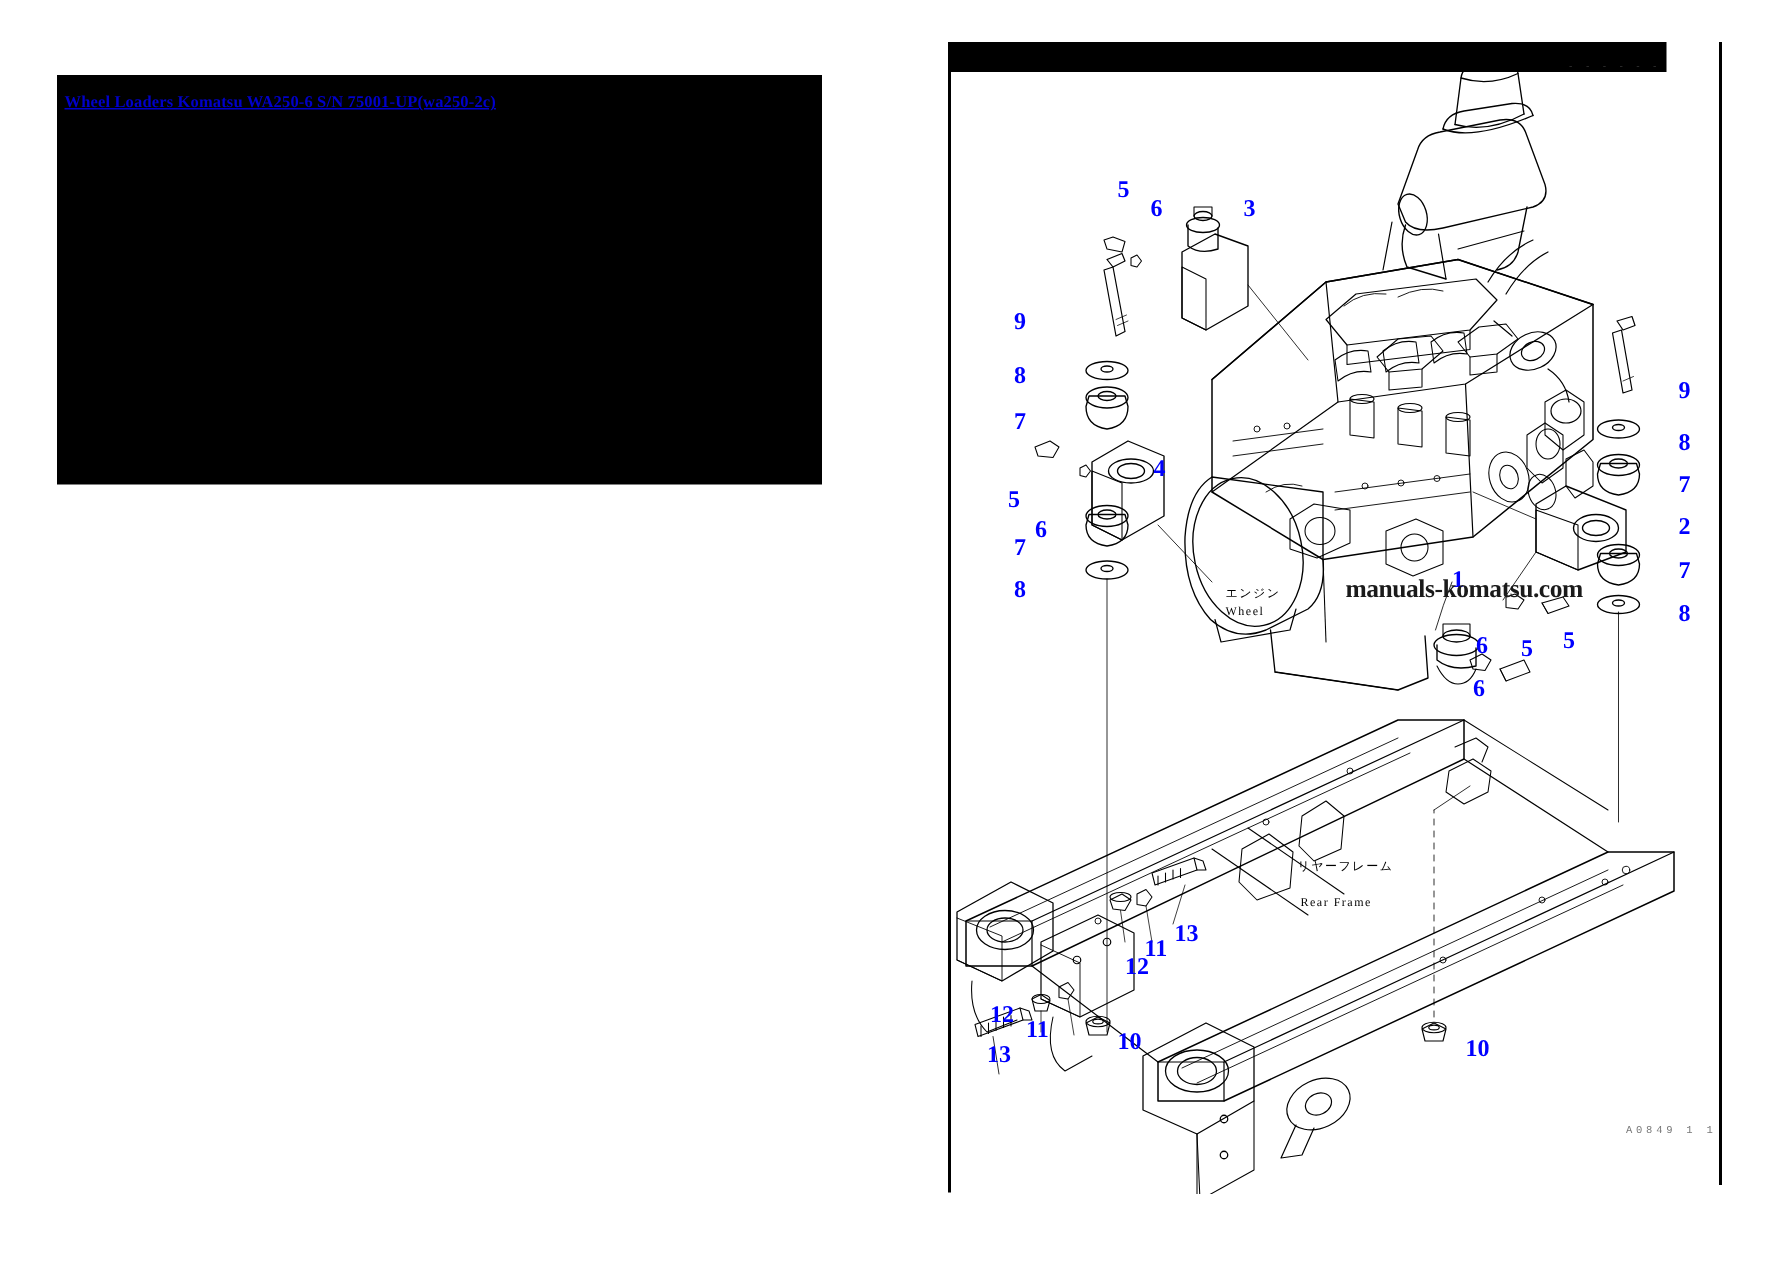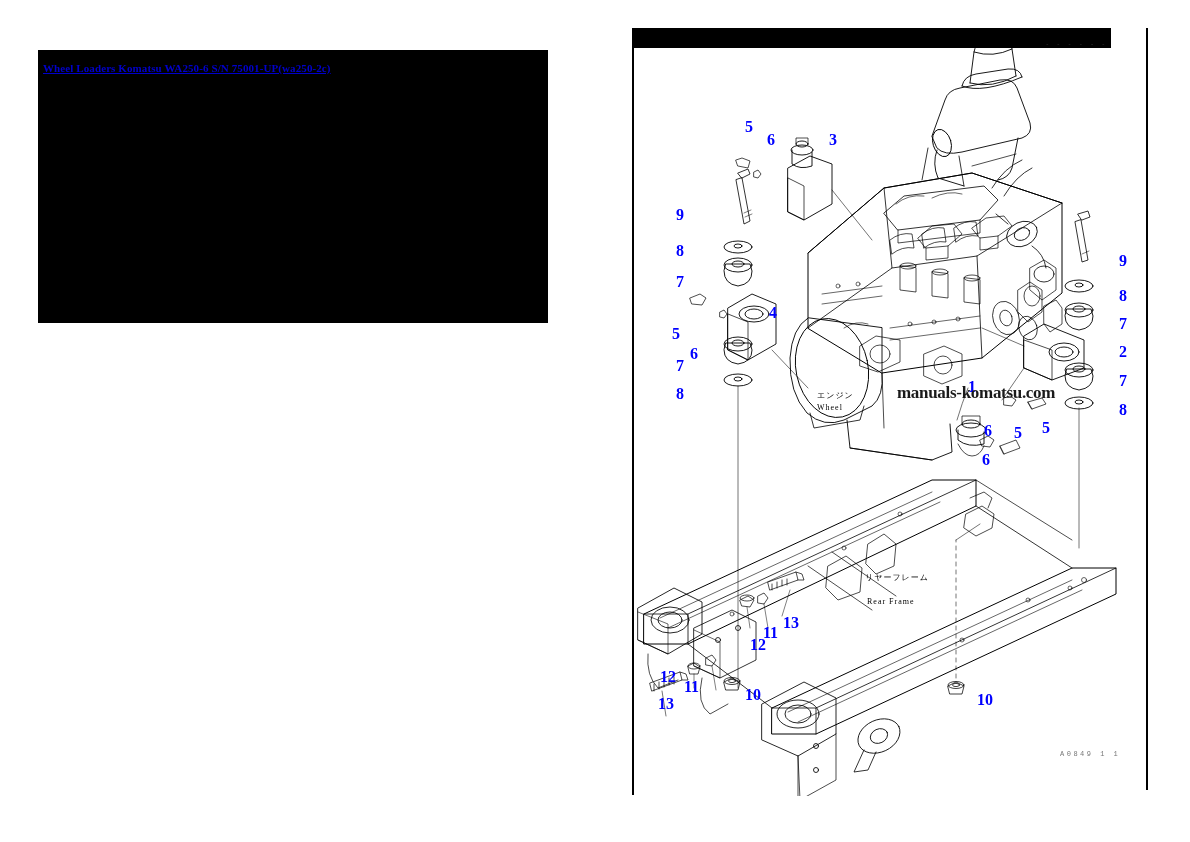--- a/index.html
+++ b/index.html
@@ -75,21 +75,21 @@
   #border-right {
     position: absolute;
     left: 514px;
     top: 0px;
     width: 2px;
     height: 762px;
     background: #000000;
   }
   #part-code {
     position: absolute;
-    left: 428px;
+    left: 452px;
     top: 722px;
     color: #777777;
     font-family: "Liberation Mono", monospace;
     font-size: 7px;
     letter-spacing: 2.5px;
     white-space: nowrap;
   }
 
   
   #art {

